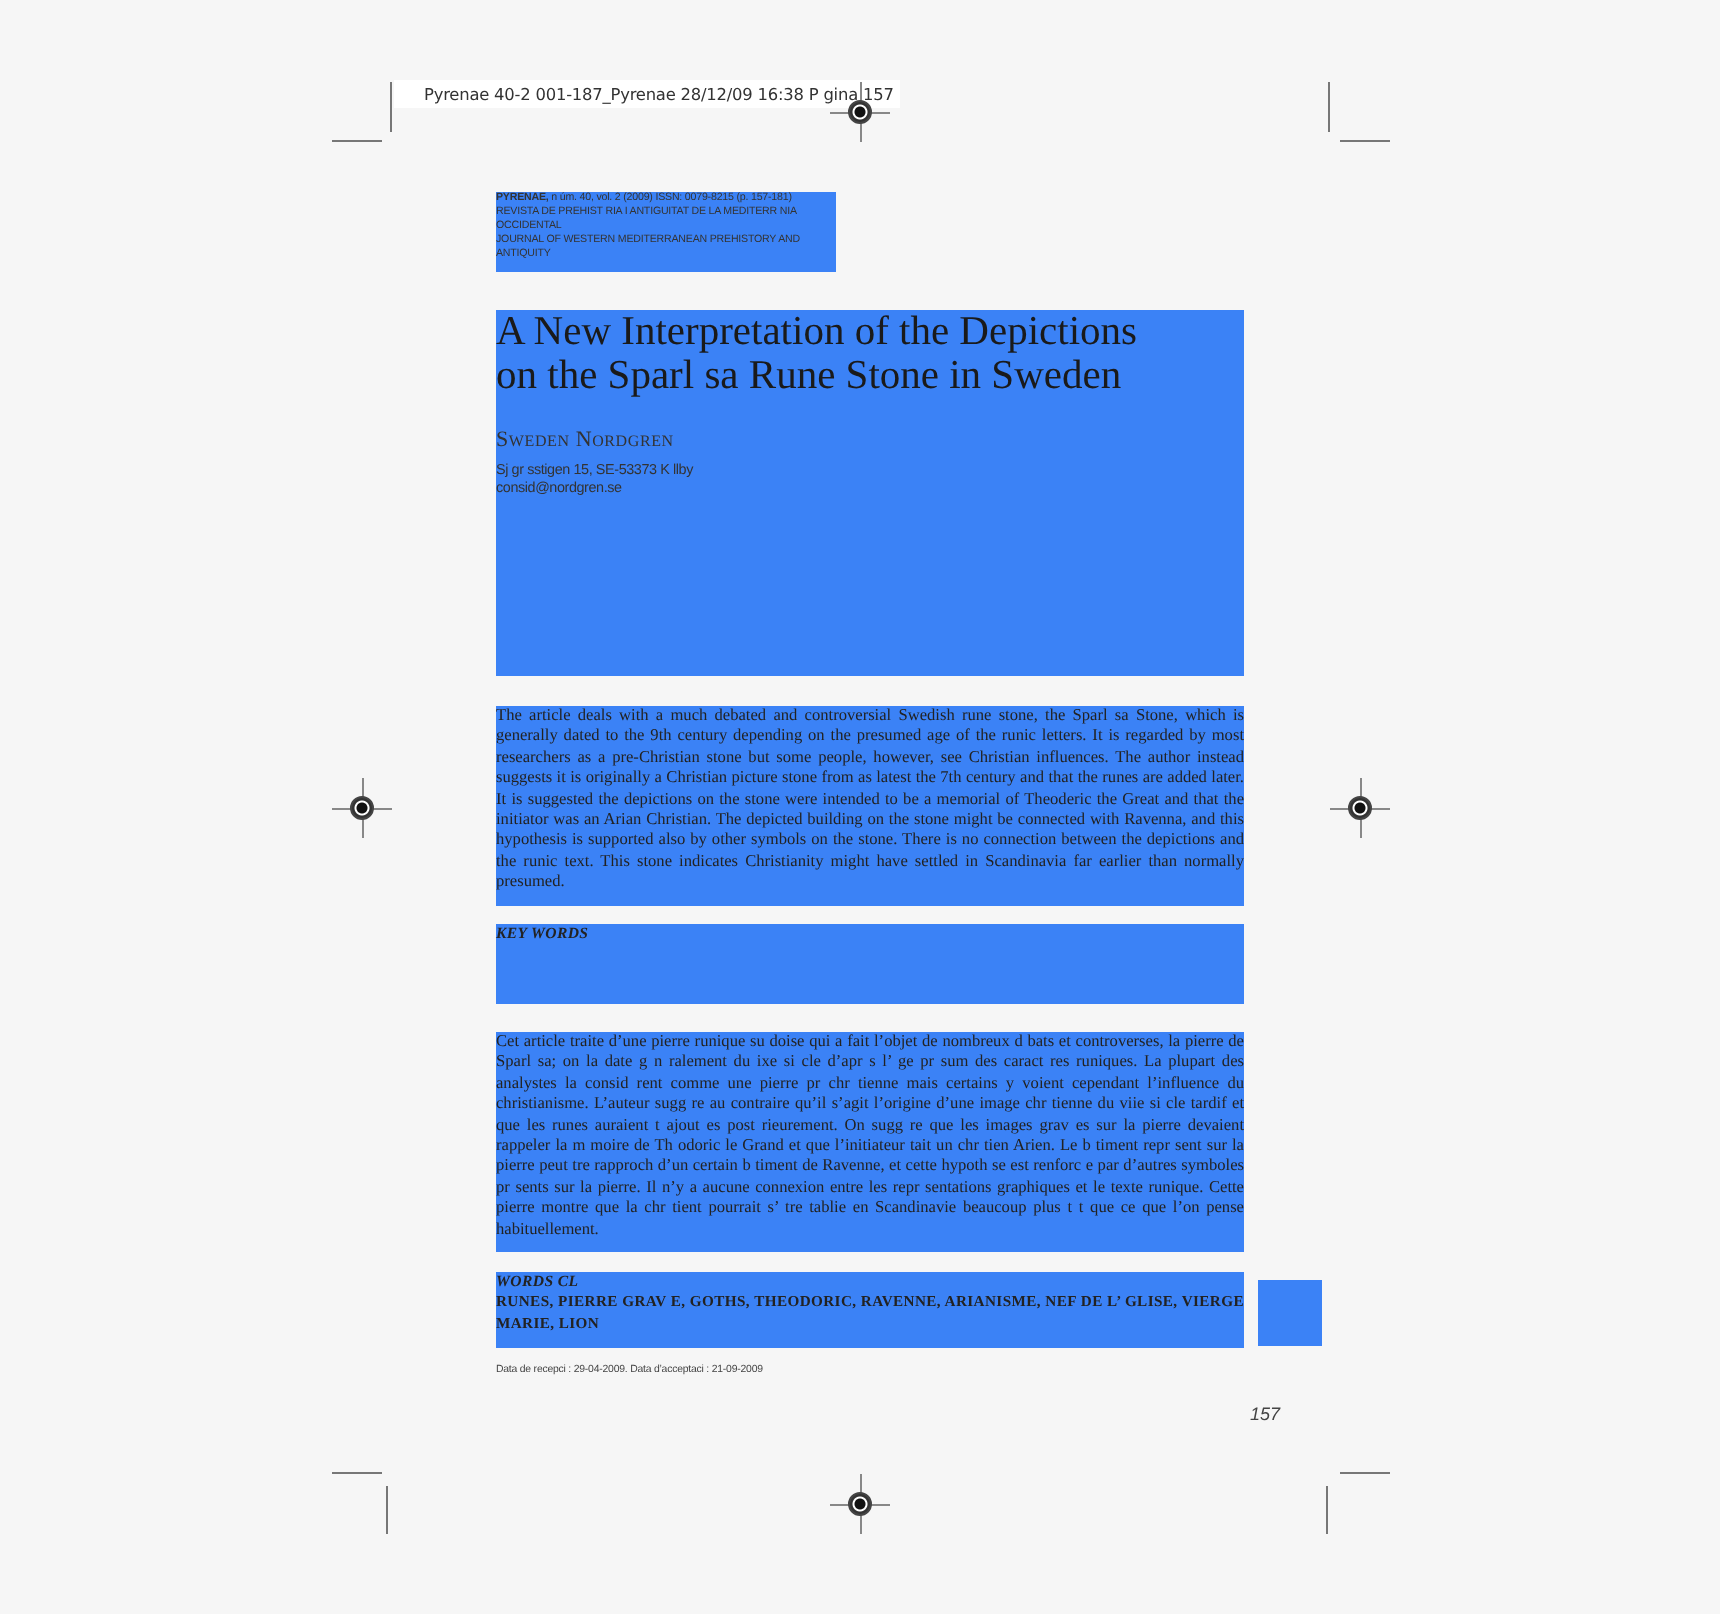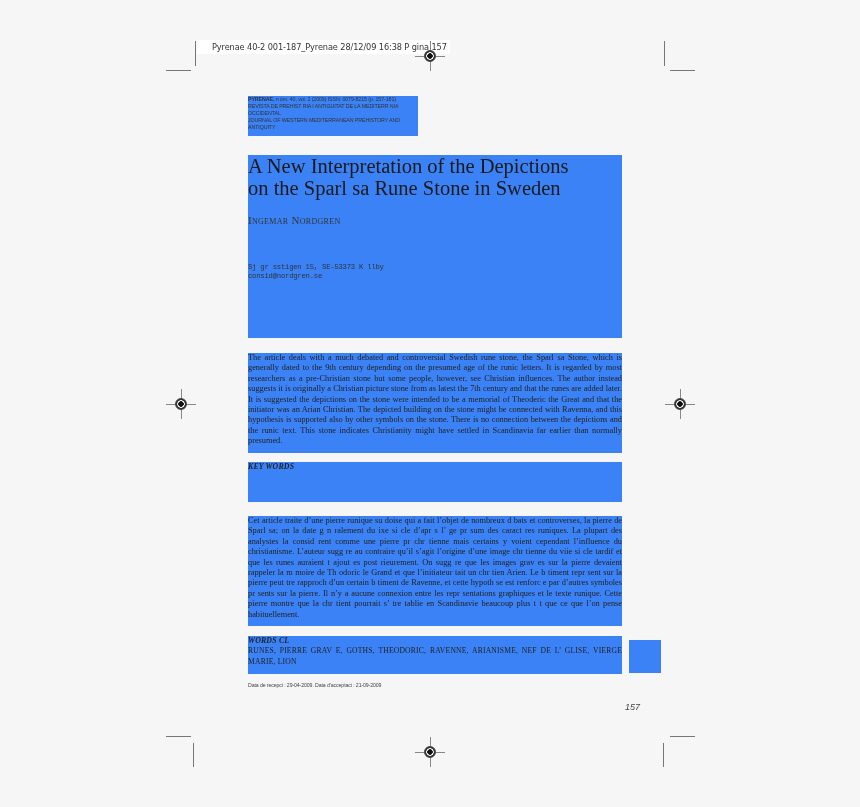--- a/index.html
+++ b/index.html
@@ -31,22 +31,22 @@
     .titlebox { left: 248px; top: 155px; width: 374px; height: 183px; }
     .title {
       position: absolute; left: 0; top: 0; font-family: "Liberation Serif", serif; font-size: 20.5px;
       line-height: 22px; color: #1a1a1a; white-space: nowrap;
     }
     .author {
       position: absolute; left: 0; top: 59px; font-size: 11px; letter-spacing: 0.3px; color: #333;
       font-variant: small-caps;
     }
     .addr {
-      position: absolute; left: 0; top: 76px; font-family: Liberation Mono, monospace; font-size: 7.2px;
-      line-height: 8.5px; color: #333; letter-spacing: -0.2px; margin-top: 32px;
+      position: absolute; left: 0; top: 76px; font-family: Liberation Sans, sans-serif; font-size: 7.2px;
+      line-height: 8.5px; color: #333; letter-spacing: -0.2px;
     }
     .textblock {
       left: 248px; width: 374px; font-size: 8.3px; line-height: 10.4px; text-align: justify; color: #222;
     }
     .kwhead { font-weight: bold; font-size: 7.8px; letter-spacing: 0.2px; font-style: italic; }
     .kw { font-size: 7.6px; letter-spacing: 0.2px; line-height: 10.5px; }
     .dates {
       left: 248px; top: 682px; font-family: "Liberation Sans", sans-serif; font-size: 5.2px; color: #444;
       letter-spacing: -0.1px;
     }
@@ -87,38 +87,38 @@
   <div><b>PYRENAE,</b><span> n úm. 40, vol. 2 (2009) ISSN: 0079-8215  (p. 157-181)</span></div>
   <div>REVISTA DE PREHIST  RIA I ANTIGUITAT DE LA MEDITERR  NIA OCCIDENTAL</div>
   <div>JOURNAL OF WESTERN MEDITERRANEAN PREHISTORY AND ANTIQUITY</div>
 </div>
 
 <div class="abs titlebox white">
   <div class="title">
     <div>A New Interpretation of the Depictions</div>
     <div>on the Sparl  sa Rune Stone in Sweden</div>
   </div>
-  <div class="author">Ingemar Nordgren</div>
+  <div class="author">Sweden Nordgren</div>
   <div class="addr">
     <div>Sj  gr  sstigen 15, SE-53373 K  llby</div>
     <div>consid@nordgren.se</div>
   </div>
 </div>
 
 <div class="abs textblock white" style="top:353px;height:100px;">The article deals with a much debated and controversial Swedish rune stone, the Sparl  sa Stone, which is generally dated to the 9th century depending on the presumed age of the runic letters. It is regarded by most researchers as a pre-Christian stone but some people, however, see Christian influences. The author instead suggests it is originally a Christian picture stone from as latest the 7th century and that the runes are added later. It is suggested the depictions on the stone were intended to be a memorial of Theoderic the Great and that the initiator was an Arian Christian. The depicted building on the stone might be connected with Ravenna, and this hypothesis is supported also by other symbols on the stone. There is no connection between the depictions and the runic text. This stone indicates Christianity might have settled in Scandinavia far earlier than normally presumed.</div>
 
 <div class="abs textblock white" style="top:462px;height:40px;">
   <div class="kwhead">KEY WORDS</div>
 </div>
 
 <div class="abs textblock white" style="top:516px;height:110px;">Cet article traite d’une pierre runique su  doise qui a fait l’objet de nombreux d  bats et controverses, la pierre de Sparl  sa; on la date g  n  ralement du ixe si  cle d’apr  s l’  ge pr  sum   des caract  res runiques. La plupart des analystes la consid  rent comme une pierre pr  chr  tienne mais certains y voient cependant l’influence du christianisme. L’auteur sugg  re au contraire qu’il s’agit   l’origine d’une image chr  tienne du viie si  cle tardif et que les runes auraient    t   ajout  es post  rieurement. On sugg  re que les images grav  es sur la pierre devaient rappeler la m  moire de Th  odoric le Grand et que l’initiateur   tait un chr  tien Arien. Le b  timent repr  sent   sur la pierre peut   tre rapproch   d’un certain b  timent de Ravenne, et cette hypoth  se est renforc  e par d’autres symboles pr  sents sur la pierre. Il n’y a aucune connexion entre les repr  sentations graphiques et le texte runique. Cette pierre montre que la chr  tient   pourrait s’  tre   tablie en Scandinavie beaucoup plus t  t que ce que l’on pense habituellement.</div>
 
 <div class="abs textblock white" style="top:636px;height:38px;">
   <div class="kwhead">WORDS CL</div>
-  <div class="kw" style="text-align:justify;">RUNES, PIERRE GRAV  E, GOTHS, THEODORIC, RAVENNE, ARIANISME, NEF DE L’  GLISE, VIERGE MARIE, LION</div>
+  <div class="kw" style="text-align:justify;font-weight:bold;">RUNES, PIERRE GRAV  E, GOTHS, THEODORIC, RAVENNE, ARIANISME, NEF DE L’  GLISE, VIERGE MARIE, LION</div>
 </div>
 
 <div class="abs white" style="left:629px;top:640px;width:32px;height:33px;"></div>
 
 <div class="abs dates">Data de recepci  : 29-04-2009. Data d’acceptaci  : 21-09-2009</div>
 
 <div class="abs pageno">157</div>
 
 <div class="abs hline" style="left:166px;top:736px;width:25px;"></div>
 <div class="abs vline" style="left:193px;top:743px;height:24px;"></div>

